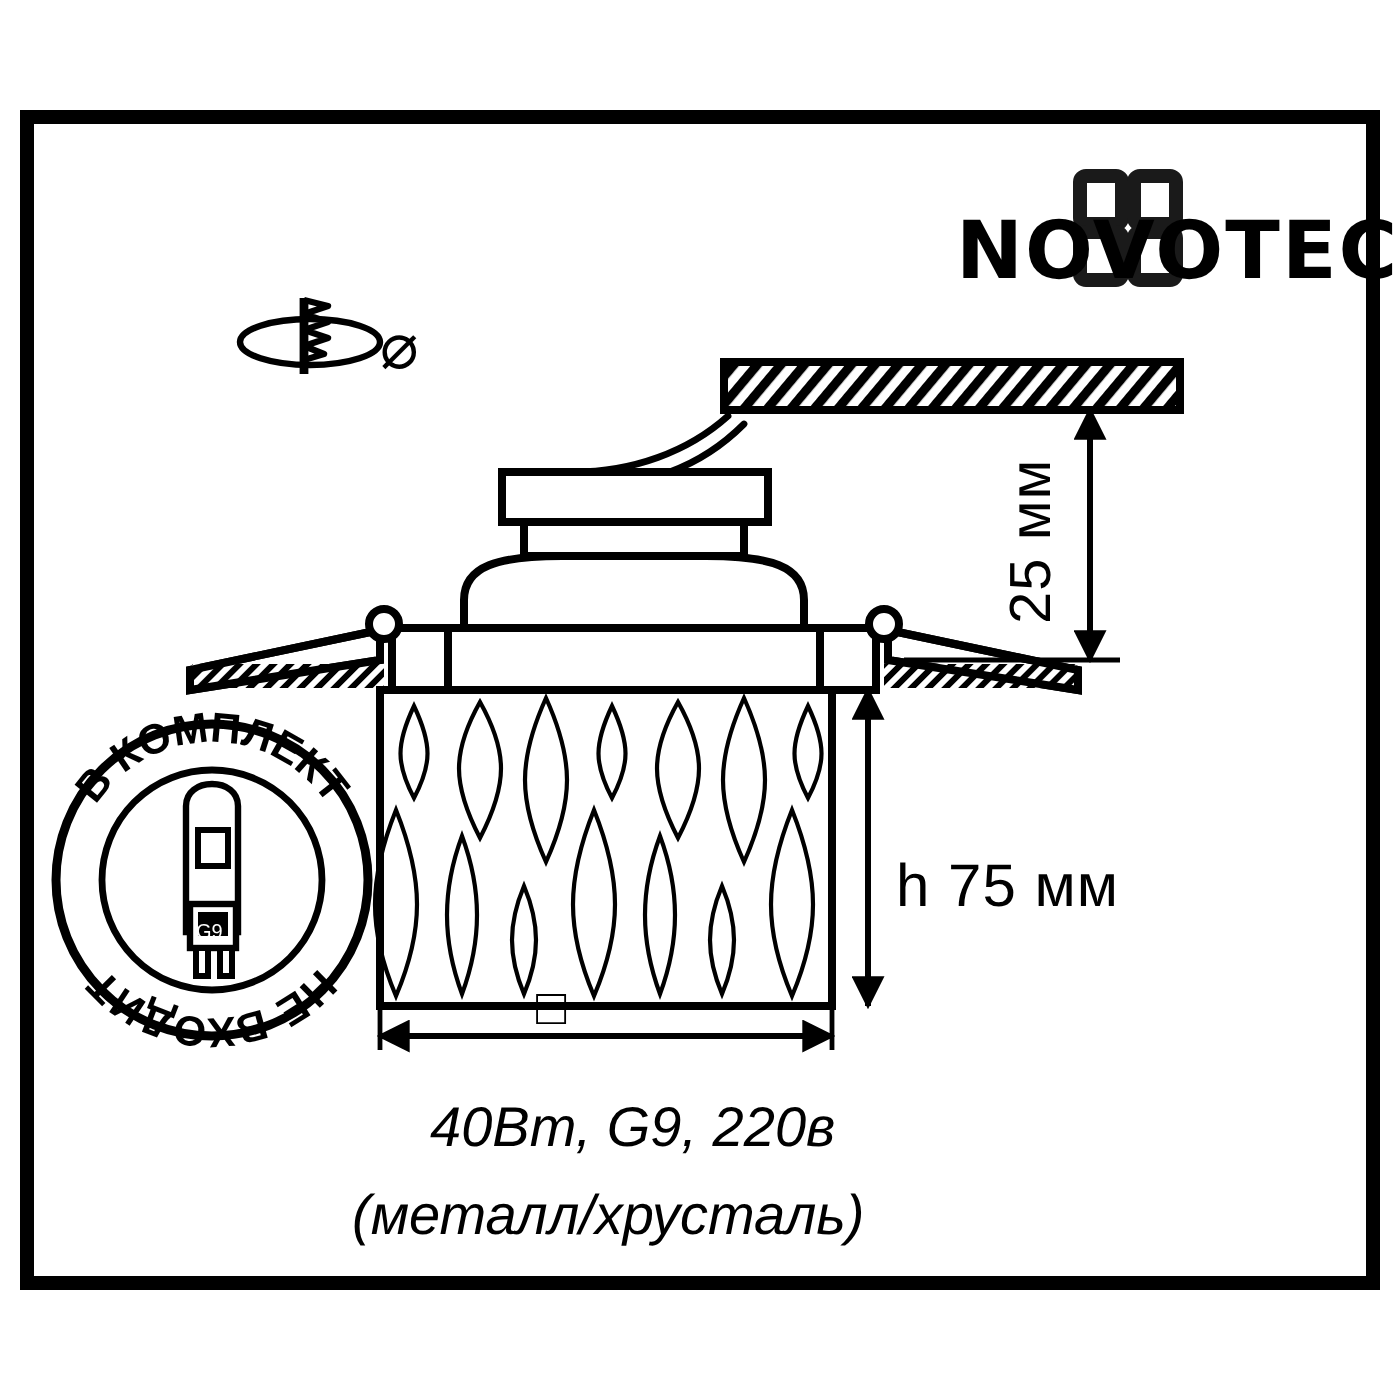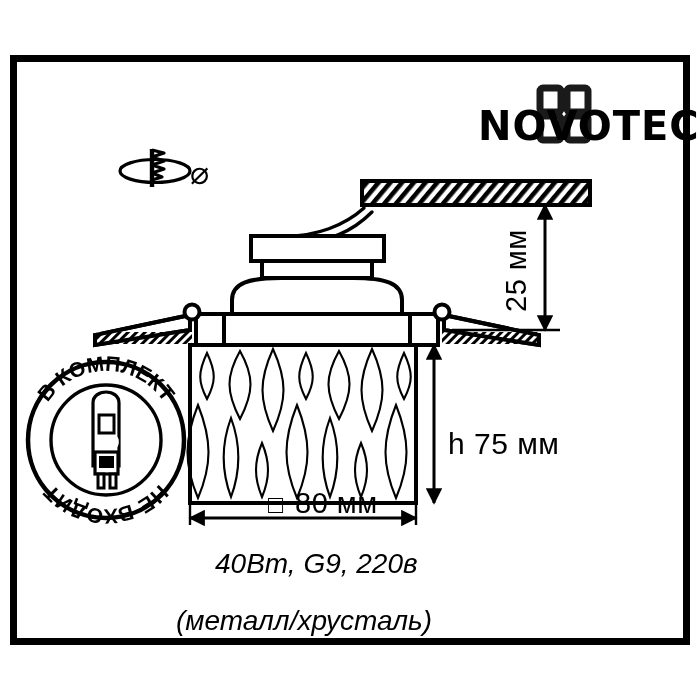--- a/index.html
+++ b/index.html
@@ -157,22 +157,21 @@
     </g>
   </svg>
 
   <div class="lbl dim" style="left:190px;top:154px;font-size:32px;">⌀</div>
 
   <div class="lbl dim rot" style="left:500px;top:312px;font-size:29px;">25 мм</div>
 
   <div class="lbl dim" style="left:448px;top:427px;font-size:30px;">h 75 мм</div>
 
   <div class="lbl dim" style="left:268px;top:490px;font-size:25px;">□</div>
-  <div class="lbl dim" style="left:295px;top:487px;font-size:29px;">80 мм</div>
 
   <div class="lbl logoword" style="left:478px;top:103px;">NOVOTECH</div>
 
   <div class="lbl spec" style="left:215px;top:548px;">40Вт, G9, 220в</div>
-  <div class="lbl spec" style="left:176px;top:592px;margin-top:13px;">(металл/хрусталь)</div>
+  <div class="lbl spec" style="left:176px;top:592px;">(металл/хрусталь)</div>
 
-  <div class="lbl" style="left:98px;top:434px;font-size:16px;font-weight:bold;color:#fff;">G9</div>
+  <div class="lbl" style="left:98px;top:461px;font-size:10px;font-weight:normal;color:#fff;">G9</div>
 
 </div>
 
 </body></html>

